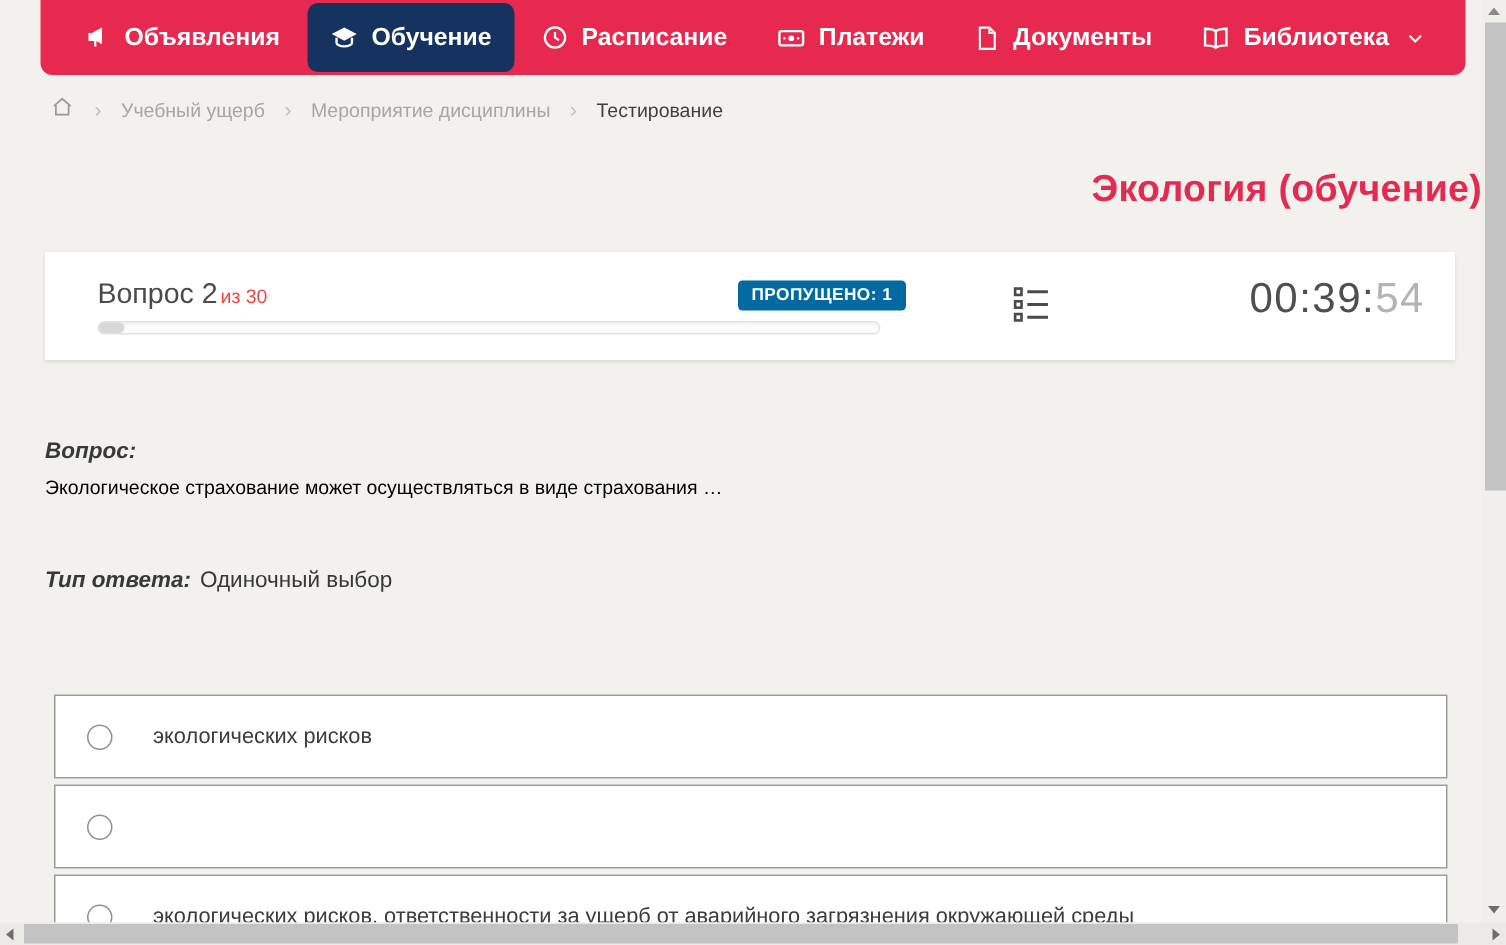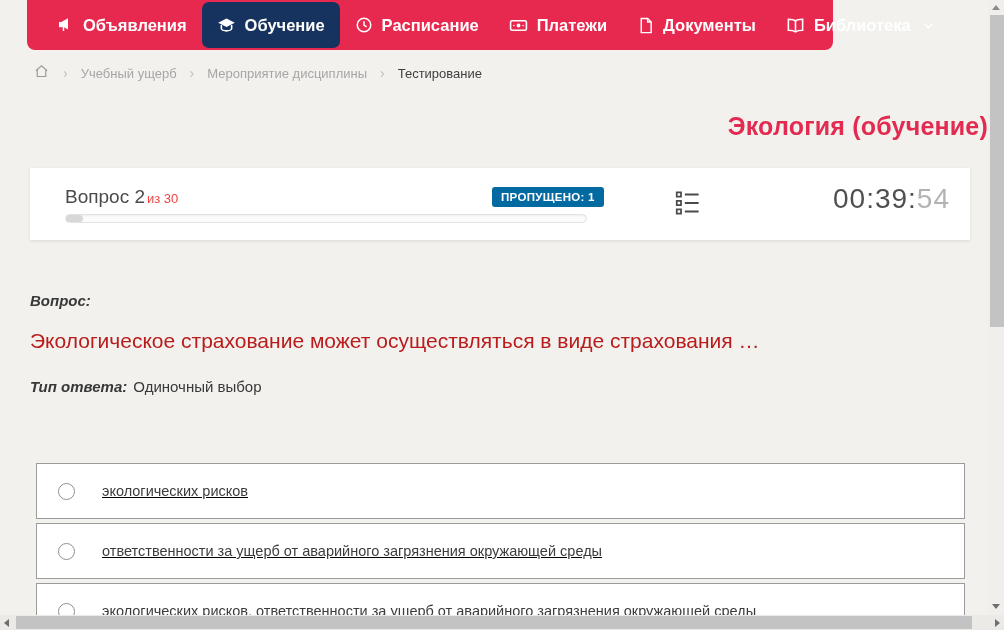--- a/index.html
+++ b/index.html
@@ -6,21 +6,21 @@
   body{
     width:1004px;height:630px;position:relative;overflow:hidden;
     background:#f2f1ed;
     font-family:"Liberation Sans", sans-serif;
     -webkit-font-smoothing:antialiased;
   }
   .clip{position:absolute;left:0;top:0;width:988px;height:615px;overflow:hidden;}
 
   
   .nav{
-    position:absolute;left:27px;top:0;width:806px;height:50px;
+    position:absolute;left:27px;top:0;width:950px;height:50px;
     background:#e8294f;border-radius:0 0 8px 8px;
     display:flex;align-items:center;justify-content:space-between;
     padding:0 12px 0 14px;box-sizing:border-box;
   }
   .nav-item{
     display:flex;align-items:center;gap:9px;
     color:#fff;font-weight:bold;font-size:16.5px;
     padding:0 15px;height:46px;border-radius:7px;cursor:pointer;white-space:nowrap;
   }
   .nav-item.active{background:#16325e;}
@@ -60,30 +60,30 @@
   }
   .progress .fill{height:100%;width:3.3%;background:#d8d8d8;border-radius:6px;}
   .qlist-btn{position:absolute;left:643px;top:20px;width:32px;height:32px;cursor:pointer;}
   .timer{
     position:absolute;right:20px;top:15px;font-size:28px;color:#4f4f4f;letter-spacing:1px;
   }
   .timer .secs{color:#b3b3b3;}
 
   
   .qlabel{position:absolute;left:30px;top:292px;font-size:15px;font-weight:bold;font-style:italic;color:#383838;}
-  .qtext{position:absolute;left:30px;top:329px;font-size:21px;color:#b91c1c;}
+  .qtext{position:absolute;left:30px;top:317px;font-size:13px;color:#000000;}
   .type-row{position:absolute;left:30px;top:378px;font-size:15px;color:#383838;}
   .type-row .tlabel{font-weight:bold;font-style:italic;}
   .type-row .tvalue{margin-left:6px;}
 
   
   .options{position:absolute;left:36px;top:463px;width:929px;}
   .option{
     height:56px;background:#fff;border:1px solid #9b9b9b;box-sizing:border-box;
-    display:flex;align-items:center;padding-left:21px;margin-bottom:4px;cursor:pointer;text-decoration:underline;
+    display:flex;align-items:center;padding-left:21px;margin-bottom:4px;cursor:pointer;
   }
   .radio{
     width:15px;height:15px;border:1px solid #8f8f8f;border-radius:50%;
     background:#fff;margin-right:27px;flex:none;
   }
   .option .olabel{font-size:14.5px;color:#3c3c3c;}
 
   
   .vscroll{position:absolute;right:0;top:0;width:16px;height:615px;background:#f0efeb;z-index:10;}
   .vscroll .thumb{position:absolute;right:0;top:15px;width:14px;height:312px;background:#c3c3c3;}
@@ -209,21 +209,20 @@
     <span class="tlabel">Тип ответа:</span><span class="tvalue">Одиночный выбор</span>
   </div>
 
   <div class="options">
     <div class="option">
       <span class="radio"></span>
       <span class="olabel">экологических рисков</span>
     </div>
     <div class="option">
       <span class="radio"></span>
-      <span class="olabel">ответственности за ущерб от аварийного загрязнения окружающей среды</span>
     </div>
     <div class="option">
       <span class="radio"></span>
       <span class="olabel">экологических рисков, ответственности за ущерб от аварийного загрязнения окружающей среды</span>
     </div>
   </div>
 
 </div>
 
 <div class="vscroll">

